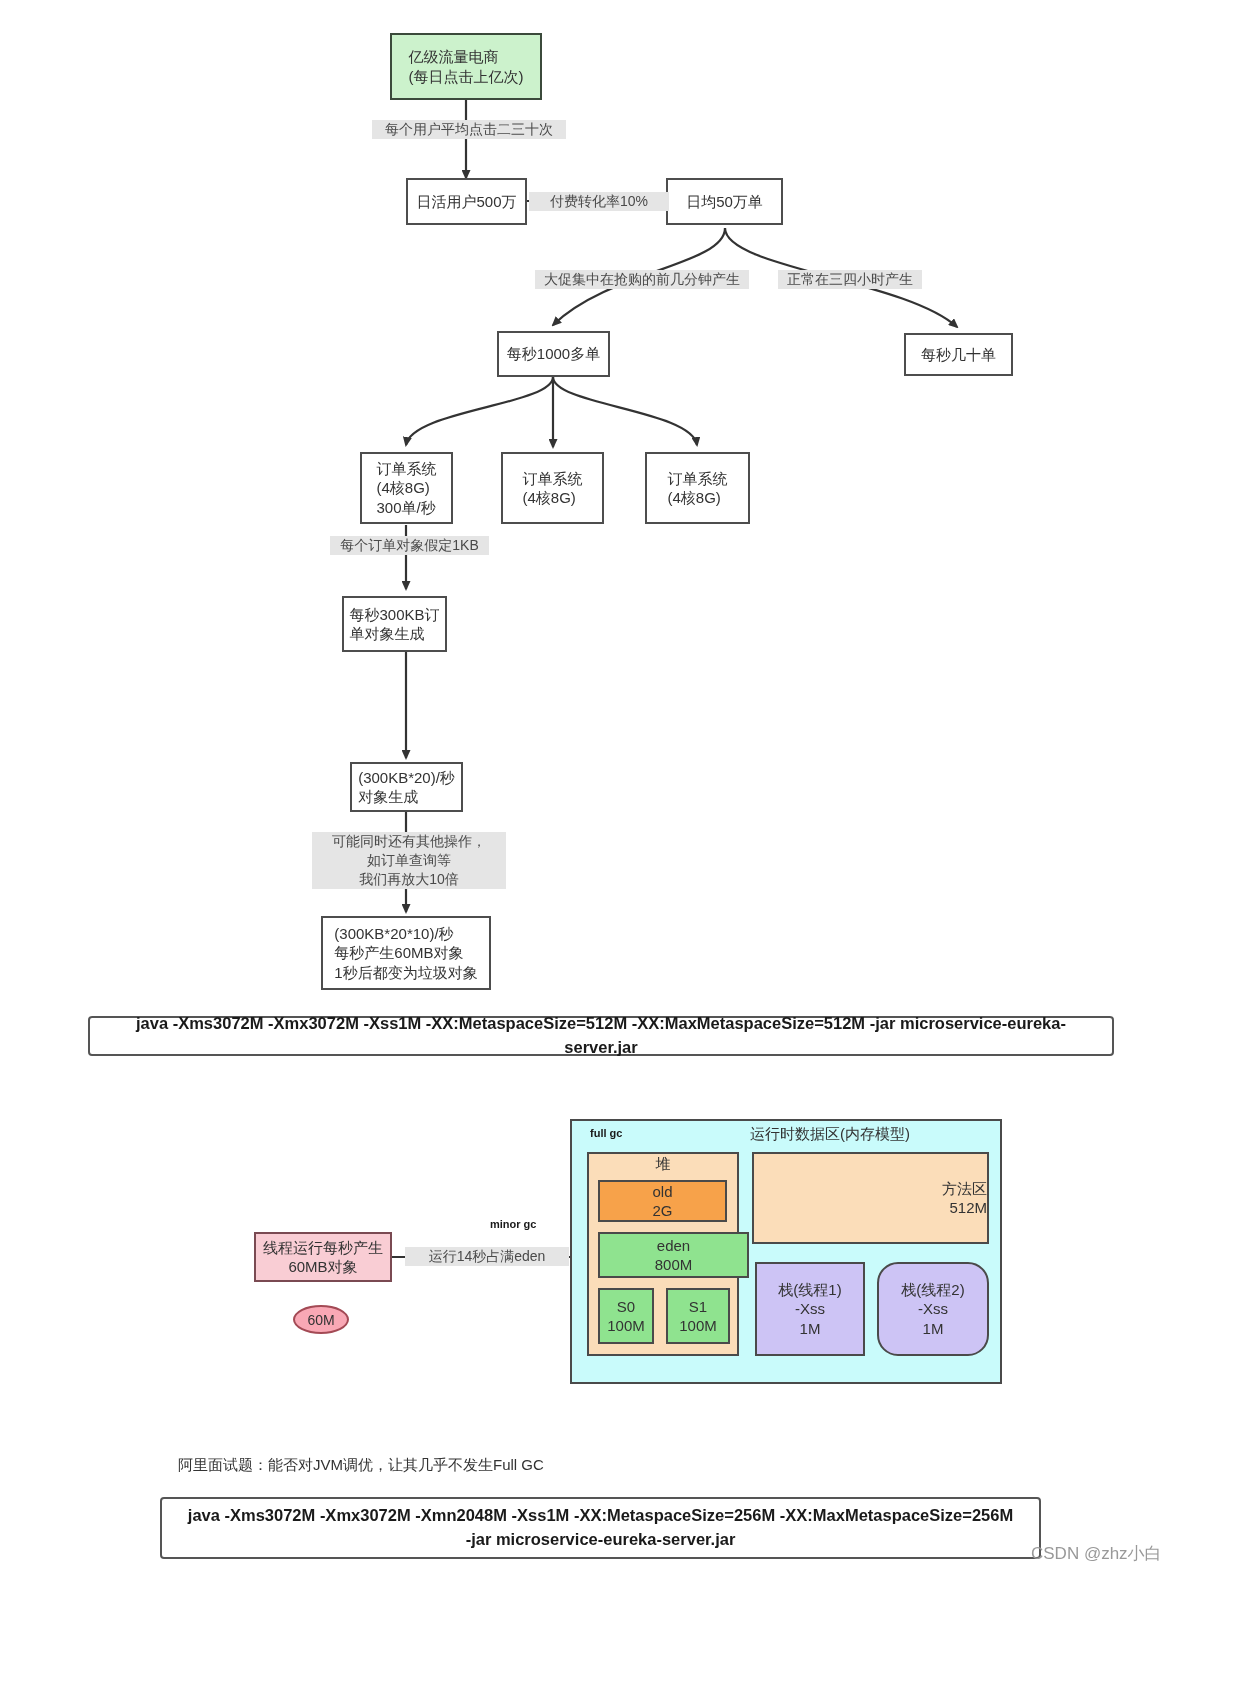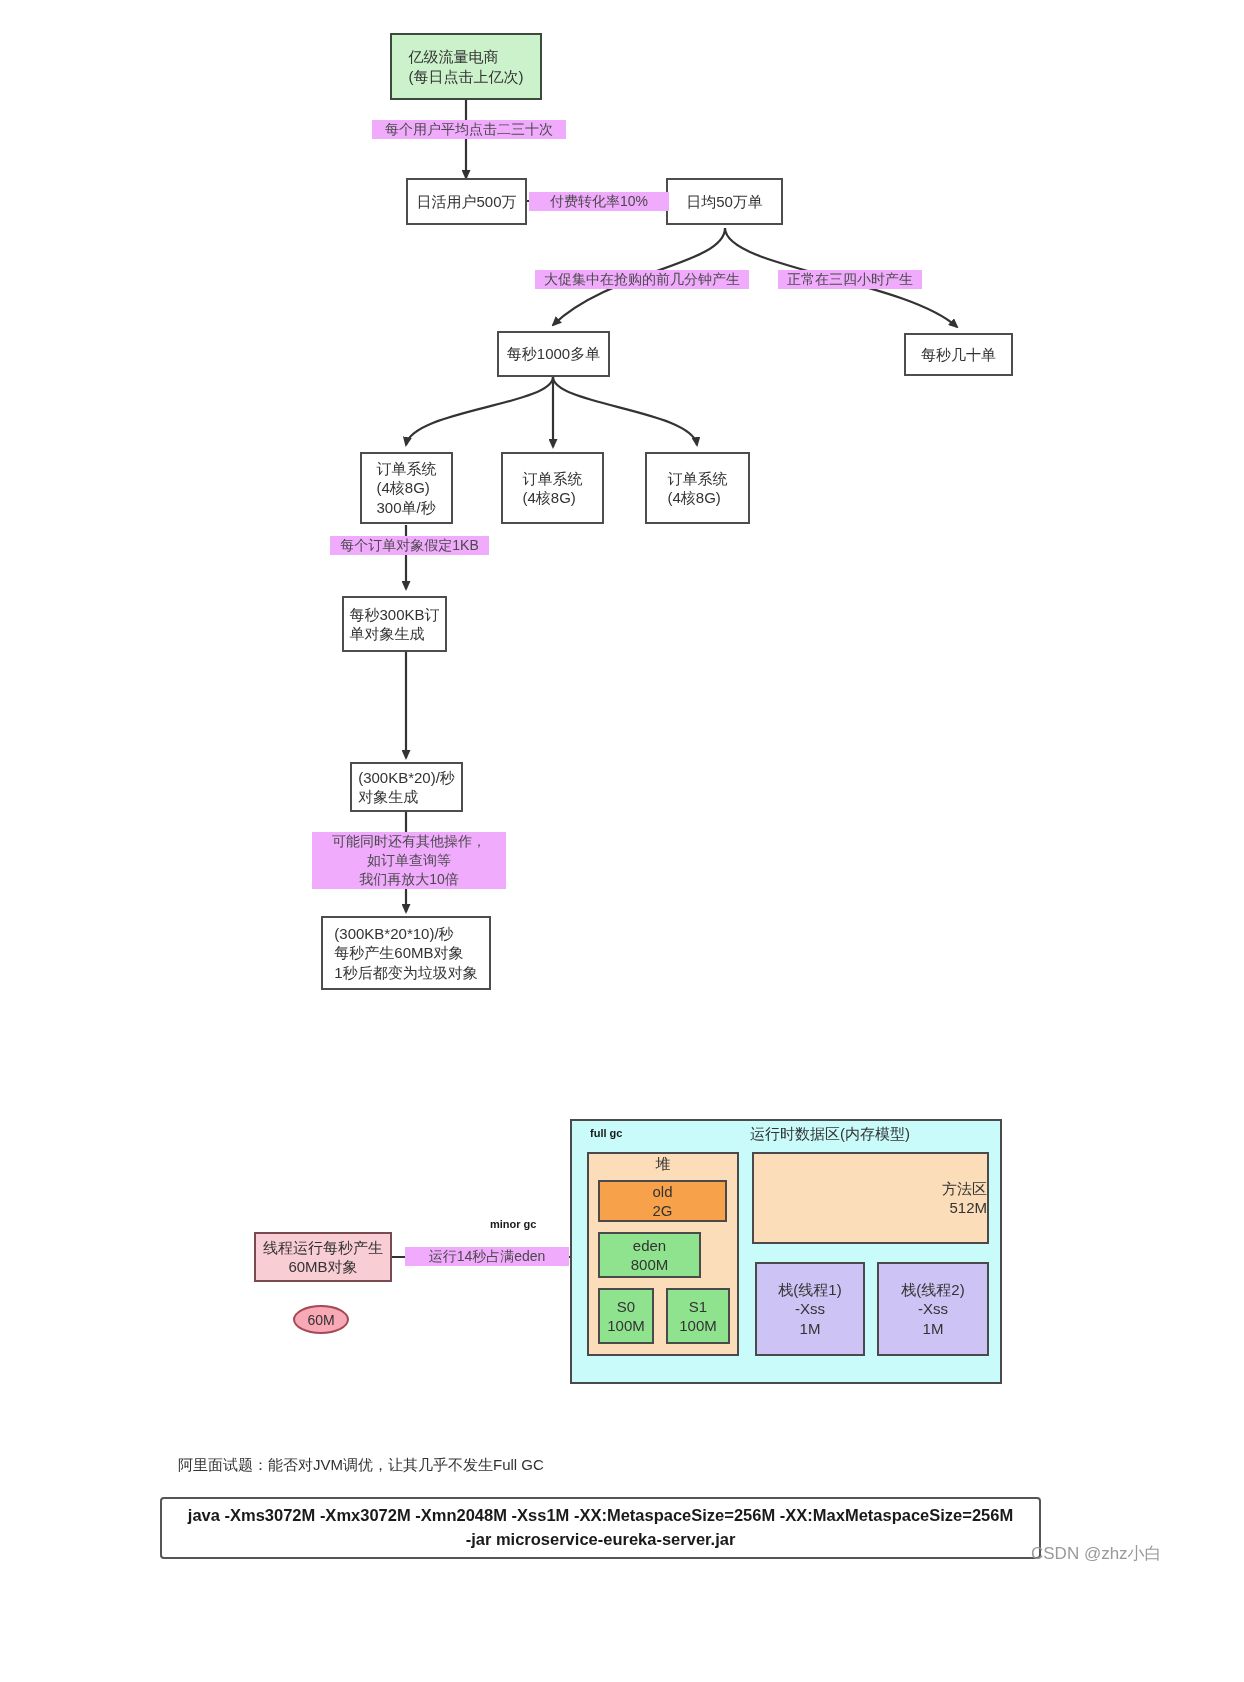--- a/index.html
+++ b/index.html
@@ -16,21 +16,21 @@
     position:absolute;box-sizing:border-box;
     display:flex;align-items:center;justify-content:center;
     text-align:left;line-height:1.28;
     border:2px solid #4d4d4d;background:#ffffff;
     font-size:15px;color:#333;white-space:pre-line;
   }
   .node.green{background:#ccf2cc;border-color:#3b4a3b;}
   .edge-label{
     position:absolute;font-size:14px;color:#4a4a4a;
     text-align:center;line-height:1.35;white-space:pre-line;
-    background:#f0abfc;padding:0 2px;
+    background:#e5e5e5;padding:0 2px;
   }
 
   .cmdbox{
     position:absolute;box-sizing:border-box;
     border:2px solid #555;border-radius:4px;background:#fff;
     display:flex;align-items:center;justify-content:center;
     text-align:center;font-weight:bold;font-size:16.5px;color:#1a1a1a;
     line-height:1.45;padding:4px 10px;white-space:pre-line;
   }
 
@@ -142,36 +142,37 @@
 
   <div class="edge-label" style="left:778px;top:270px;width:140px;">正常在三四小时产生</div>
 
   <div class="edge-label" style="left:330px;top:536px;width:155px;">每个订单对象假定1KB</div>
 
 
   <div class="edge-label" style="left:312px;top:832px;width:190px;">可能同时还有其他操作，
 如订单查询等
 我们再放大10倍</div>
 
+  <div class="cmdbox" style="left:88px;top:1016px;width:1026px;height:40px;">java -Xms3072M -Xmx3072M -Xss1M -XX:MetaspaceSize=512M -XX:MaxMetaspaceSize=512M  -jar microservice-eureka-server.jar</div>
 
   <div class="region runtime" style="left:570px;top:1119px;width:432px;height:265px;"></div>
 
   <div class="boxlabel" style="left:690px;top:1122px;width:280px;height:24px;">运行时数据区(内存模型)</div>
 
   <div class="bold-sm" style="left:590px;top:1127px;">full gc</div>
 
   <div class="region heap" style="left:587px;top:1152px;width:152px;height:204px;"></div>
   <div class="boxlabel" style="left:587px;top:1154px;width:152px;height:20px;">堆</div>
 
   <div class="mem mem-old" style="left:598px;top:1180px;width:129px;height:42px;">
     <span>old</span>
     <span>2G</span>
   </div>
 
-  <div class="mem mem-eden" style="left:598px;top:1232px;width:103px;height:46px;">
+  <div class="mem mem-eden" style="left:598px;top:1232px;width:151px;height:46px;">
     <span>eden</span>
     <span>800M</span>
   </div>
 
   <div class="mem mem-s" style="left:598px;top:1288px;width:56px;height:56px;">
     <span>S0</span>
     <span>100M</span>
   </div>
 
   <div class="mem mem-s" style="left:666px;top:1288px;width:64px;height:56px;">
@@ -183,21 +184,21 @@
     <span>方法区</span>
     <span>512M</span>
   </div>
 
   <div class="mem mem-stack" style="left:755px;top:1262px;width:110px;height:94px;">
     <span>栈(线程1)</span>
     <span>-Xss
 1M</span>
   </div>
 
-  <div class="mem mem-stack" style="left:877px;top:1262px;width:112px;height:94px;">
+  <div class="mem mem-stack" style="left:877px;top:1262px;width:112px;height:94px;border-radius:21px;">
     <span>栈(线程2)</span>
     <span>-Xss
 1M</span>
   </div>
 
   <div class="thread-src" style="left:254px;top:1232px;width:138px;height:50px;">线程运行每秒产生
 60MB对象</div>
 
   <div class="ellipse60" style="left:293px;top:1305px;width:56px;height:29px;text-align:center;">60M</div>
 

